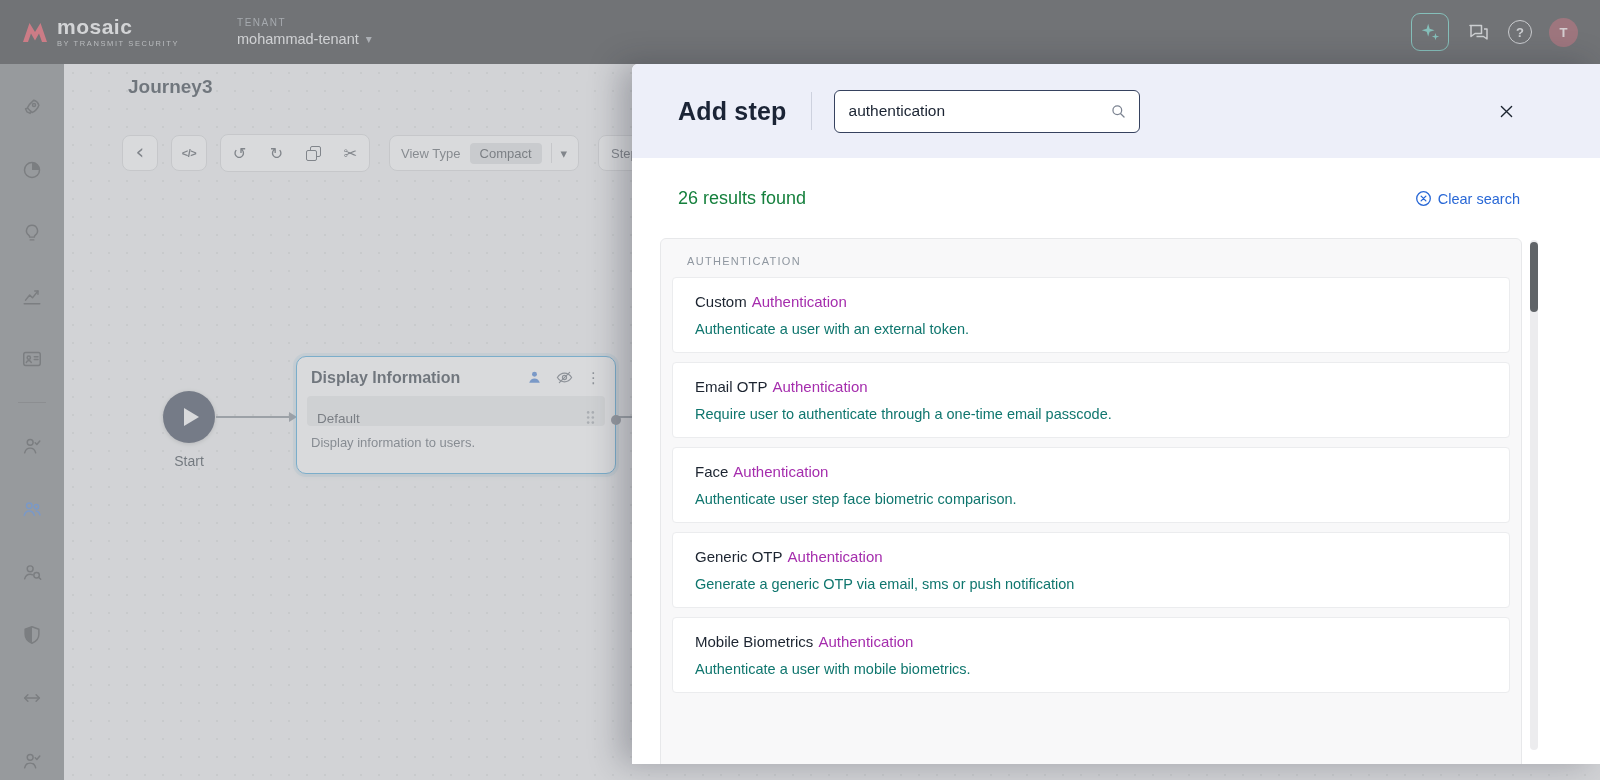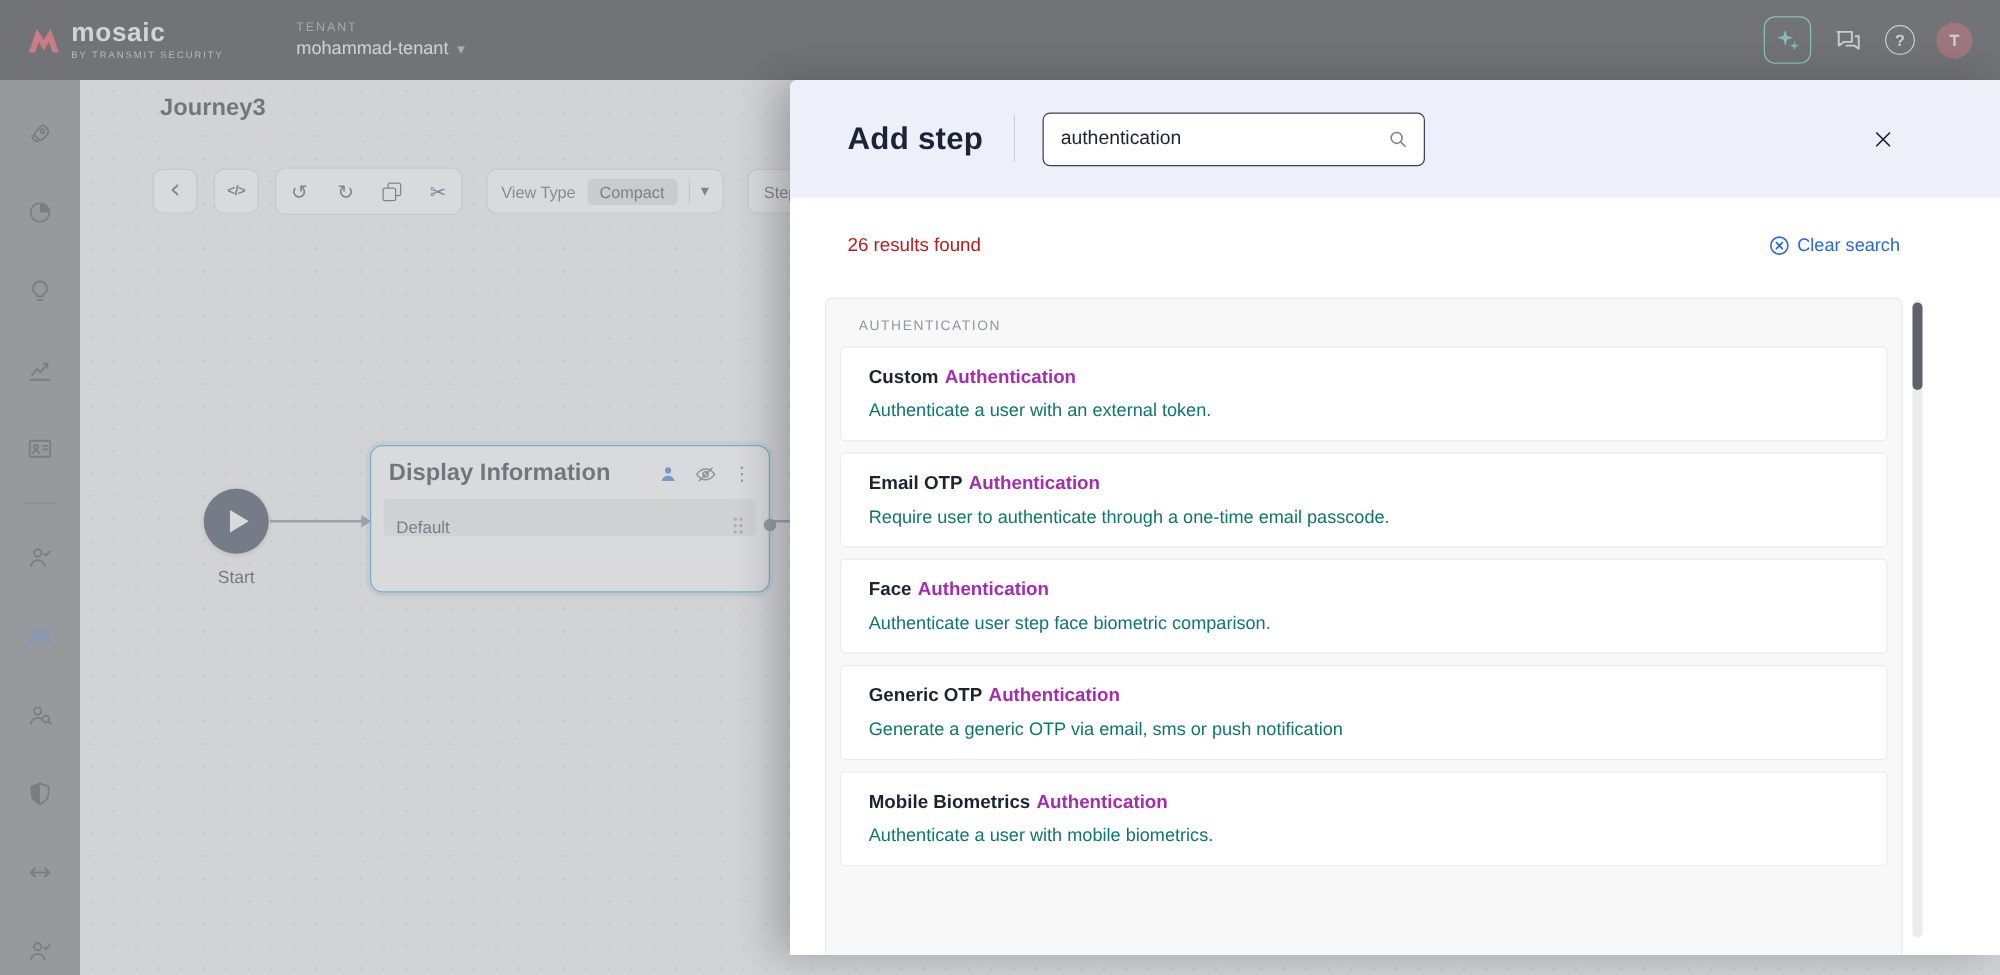--- a/index.html
+++ b/index.html
@@ -56,21 +56,21 @@
 
   
   .start-node { position:absolute; left:99px; top:327px; width:52px; height:52px; border-radius:50%; background:#232e44; display:flex; align-items:center; justify-content:center; cursor:pointer; box-shadow:0 1px 4px rgba(0,0,0,.25); }
   .play-tri { width:0; height:0; border-left:15px solid #fff; border-top:9px solid transparent; border-bottom:9px solid transparent; margin-left:5px; }
   .start-label { position:absolute; left:75px; top:389px; width:100px; text-align:center; font-size:14px; color:#1c2630; }
   .connector1 { position:absolute; left:152px; top:352px; width:74px; height:2px; background:#78808a; }
   .arrowhead { position:absolute; left:225px; top:348px; width:0; height:0; border-left:8px solid #78808a; border-top:5px solid transparent; border-bottom:5px solid transparent; }
   .connector2 { position:absolute; left:554px; top:352px; width:82px; height:2px; background:#78808a; }
   .node-card { position:absolute; left:232px; top:292px; width:320px; height:118px; background:#fff; border:1.5px solid var(--node_accent,#2f9cd8); border-radius:10px; box-shadow:0 0 0 3px rgba(47,156,216,.14),0 2px 6px rgba(0,0,0,.08); cursor:pointer; }
   .node-head { display:flex; align-items:center; padding:11px 14px 9px; gap:12px; }
-  .node-title { flex:1; font-size:19px; font-weight:bold; color:#17222e; }
+  .node-title { flex:1; font-size:16px; font-weight:bold; color:#17222e; }
   .node-user { color:var(--icon_blue,#2e6fd0); }
   .node-user svg path, .node-user svg circle { fill:currentColor; }
   .node-eye svg { stroke:#5a626c; fill:none; stroke-width:1.5; stroke-linecap:round; }
   .node-kebab { color:#5a626c; font-size:15px; cursor:pointer; background:none; border:none; }
   .node-row { margin:0 10px; height:30px; background:#e9eaeb; border-radius:4px; display:flex; align-items:flex-end; padding:0 8px 0 10px; cursor:pointer; }
   .node-row-label { flex:1; font-size:13.5px; color:#2c343c; }
   .node-desc { padding:9px 14px; font-size:13px; color:#49525c; }
   .port { position:absolute; right:-6px; top:58px; width:10px; height:10px; border-radius:50%; background:#6d747e; }
 
   
@@ -82,28 +82,28 @@
   .modal-title { font-size:25px; color:#1b2436; letter-spacing:.2px; }
   .mh-div { width:1px; height:38px; background:#cdd1de; margin:0 22px 0 24px; }
   .search-wrap { position:relative; }
   .search-input { width:306px; height:43px; background:#fff; border:1px solid #36425f; border-radius:6px; padding:0 42px 0 14px; font-size:15.5px; color:#1a2332; font-family:"Liberation Sans",sans-serif; outline:none; }
   .search-icon { position:absolute; right:12px; top:12px; color:#7b8391; }
   .search-icon svg { stroke:currentColor; fill:none; stroke-width:1.6; stroke-linecap:round; }
   .close-btn { margin-left:auto; width:28px; height:28px; display:flex; align-items:center; justify-content:center; background:none; border:none; cursor:pointer; color:#1c2430; }
   .close-btn svg { stroke:currentColor; stroke-width:1.6; stroke-linecap:round; }
   .modal-body { padding:0 80px 0 46px; }
   .results-row { margin-top:30px; display:flex; align-items:center; justify-content:space-between; }
-  .results-text { font-size:15px; color:#b91c1c;text-align:right; }
+  .results-text { font-size:18px; color:#15803d;text-align:right; }
   .clear-search { display:flex; align-items:center; gap:6px; color:var(--link,#2968d6); font-size:14.5px; cursor:pointer; background:none; border:none; }
   .clear-search svg { stroke:currentColor; fill:none; stroke-width:1.4; stroke-linecap:round; }
   .result-list { position:absolute; left:28px; top:174px; width:862px; height:560px; background:#f8f8f9; border:1px solid #e7e8ea; border-radius:6px; overflow:hidden; }
   .section-label { padding:16px 0 10px 26px; font-size:11px; letter-spacing:1.3px; color:#8f97a0; }
   .items { padding:0 11px; }
   .item { background:#fff; border:1px solid #ebecee; border-radius:4px; padding:15px 22px; margin-bottom:9px; cursor:pointer; }
-  .item-title { display:flex; gap:5px; font-size:15px; font-weight:bold; color:#1c2430; }
+  .item-title { display:flex; gap:5px; font-size:15px; font-weight:normal; color:#1c2430; }
   .item-title .hl { color:var(--highlight,#a52dad); }
   .item-desc { margin-top:11px; font-size:14.5px; color:#0f766e; }
   .scroll-track { position:absolute; left:898px; top:176px; width:8px; height:510px; background:#ececee; border-radius:4px; }
   .scroll-thumb { position:absolute; left:898px; top:178px; width:8px; height:70px; background:#606468; border-radius:4px; cursor:pointer; }
 </style>
 </head>
 <body>
 
 <header class="topbar">
   <div class="logo">
@@ -320,20 +320,21 @@
         <svg width="13" height="17" viewBox="0 0 14 18" fill="#9aa0a6">
           <circle cx="4.5" cy="3.5" r="1.4"></circle>
             <circle cx="9.5" cy="3.5" r="1.4"></circle>
           <circle cx="4.5" cy="9" r="1.4"></circle>
             <circle cx="9.5" cy="9" r="1.4"></circle>
           <circle cx="4.5" cy="14.5" r="1.4"></circle>
             <circle cx="9.5" cy="14.5" r="1.4"></circle>
         </svg>
       </span>
     </div>
+    <div class="node-desc">Display information to users.</div>
     <span class="port"></span>
   </div>
 </main>
 
 <div class="dim"></div>
 
 <section class="modal">
   <div class="modal-header">
     <h2 class="modal-title">Add step</h2>
     <span class="mh-div"></span>

